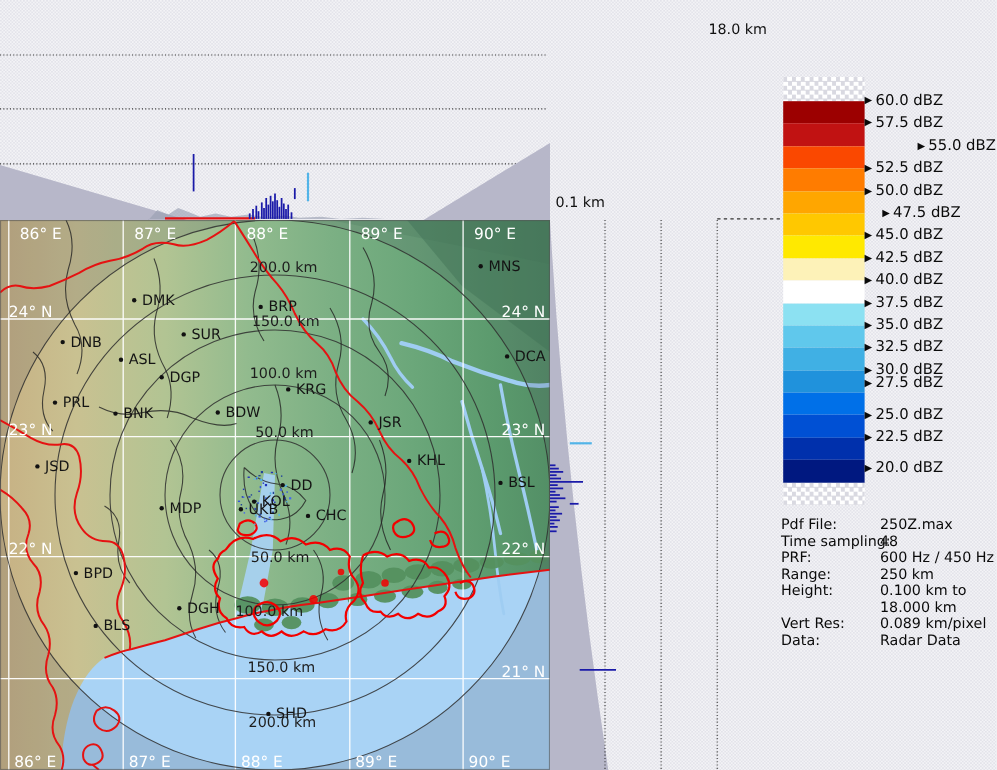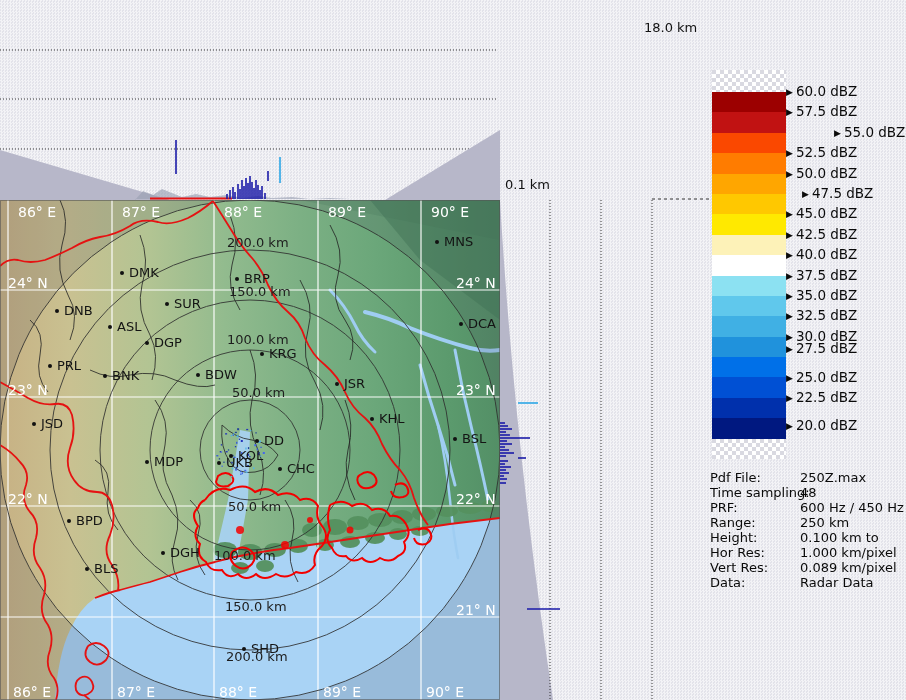--- a/index.html
+++ b/index.html
@@ -391,19 +391,19 @@
         <div class="leg-label" style="top: 389px;"><span class="arr">▶</span>22.5 dBZ</div>
         <div class="leg-label" style="top: 417px;"><span class="arr">▶</span>20.0 dBZ</div>
       </div>
     <div id="meta">
       <div id="meta-rows">
           <div class="meta-row"><span>Pdf File:</span><span class="meta-val">250Z.max</span></div>
           <div class="meta-row"><span>Time sampling:</span><span class="meta-val">48</span></div>
           <div class="meta-row"><span>PRF:</span><span class="meta-val">600 Hz / 450 Hz</span></div>
           <div class="meta-row"><span>Range:</span><span class="meta-val">250 km</span></div>
           <div class="meta-row"><span>Height:</span><span class="meta-val">0.100 km to</span></div>
-          <div class="meta-row"><span>Hor Res:</span><span class="meta-val">1.000 km/pixel</span></div>
+          <div class="meta-row"><span></span><span class="meta-val">18.000 km</span></div>
           <div class="meta-row"><span>Vert Res:</span><span class="meta-val">0.089 km/pixel</span></div>
           <div class="meta-row"><span>Data:</span><span class="meta-val">Radar Data</span></div>
         </div>
     </div>
   </div>
 </div>
 
 </body></html>

